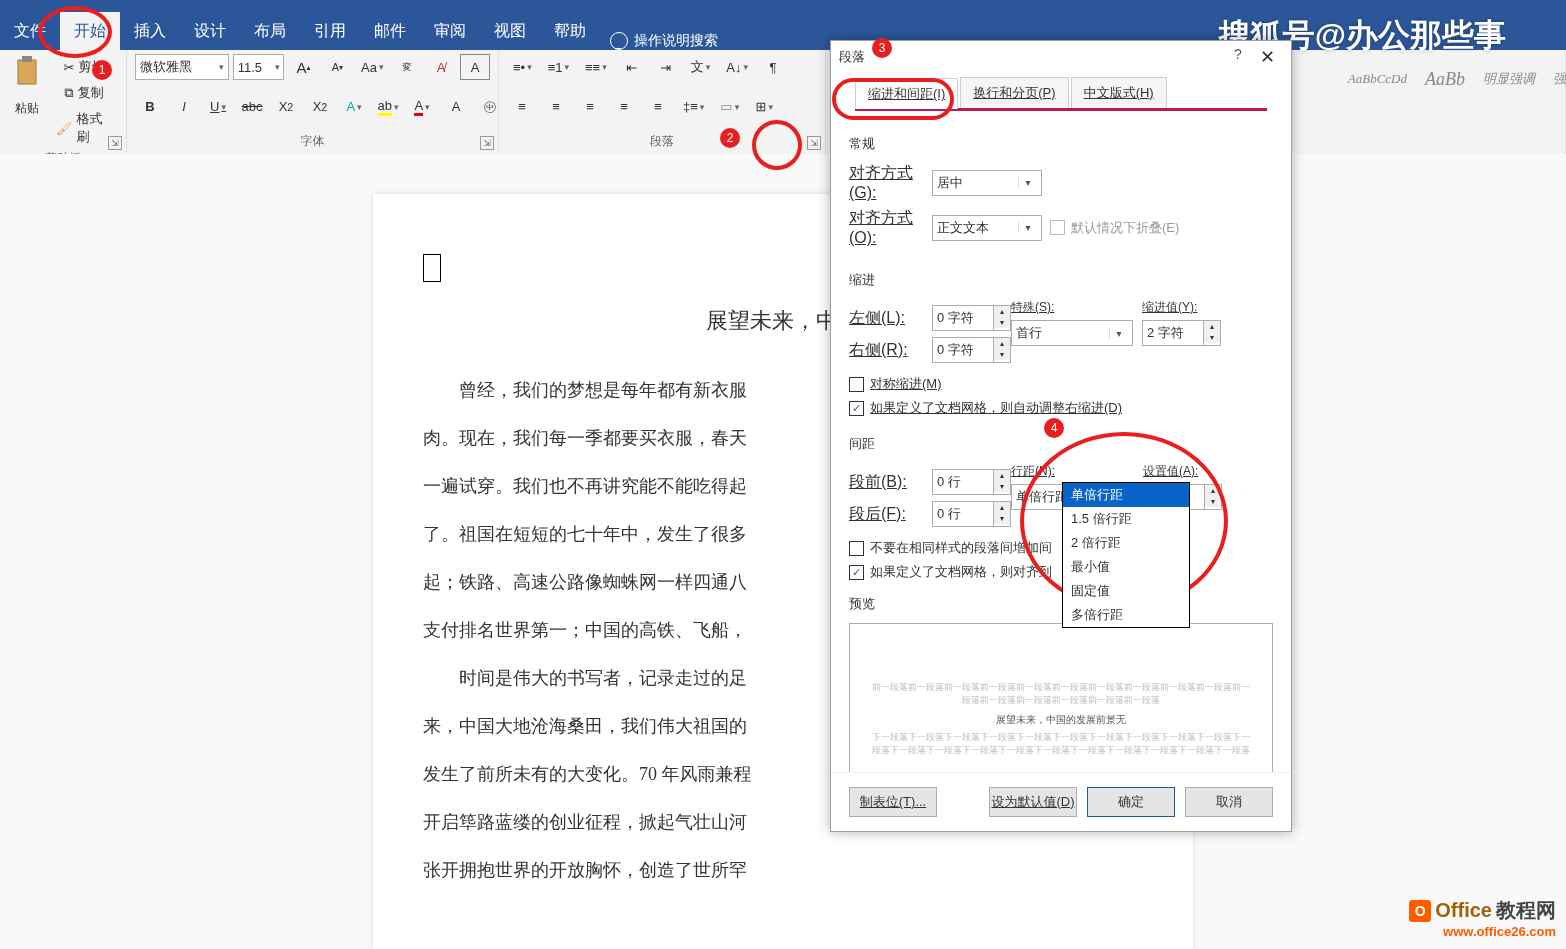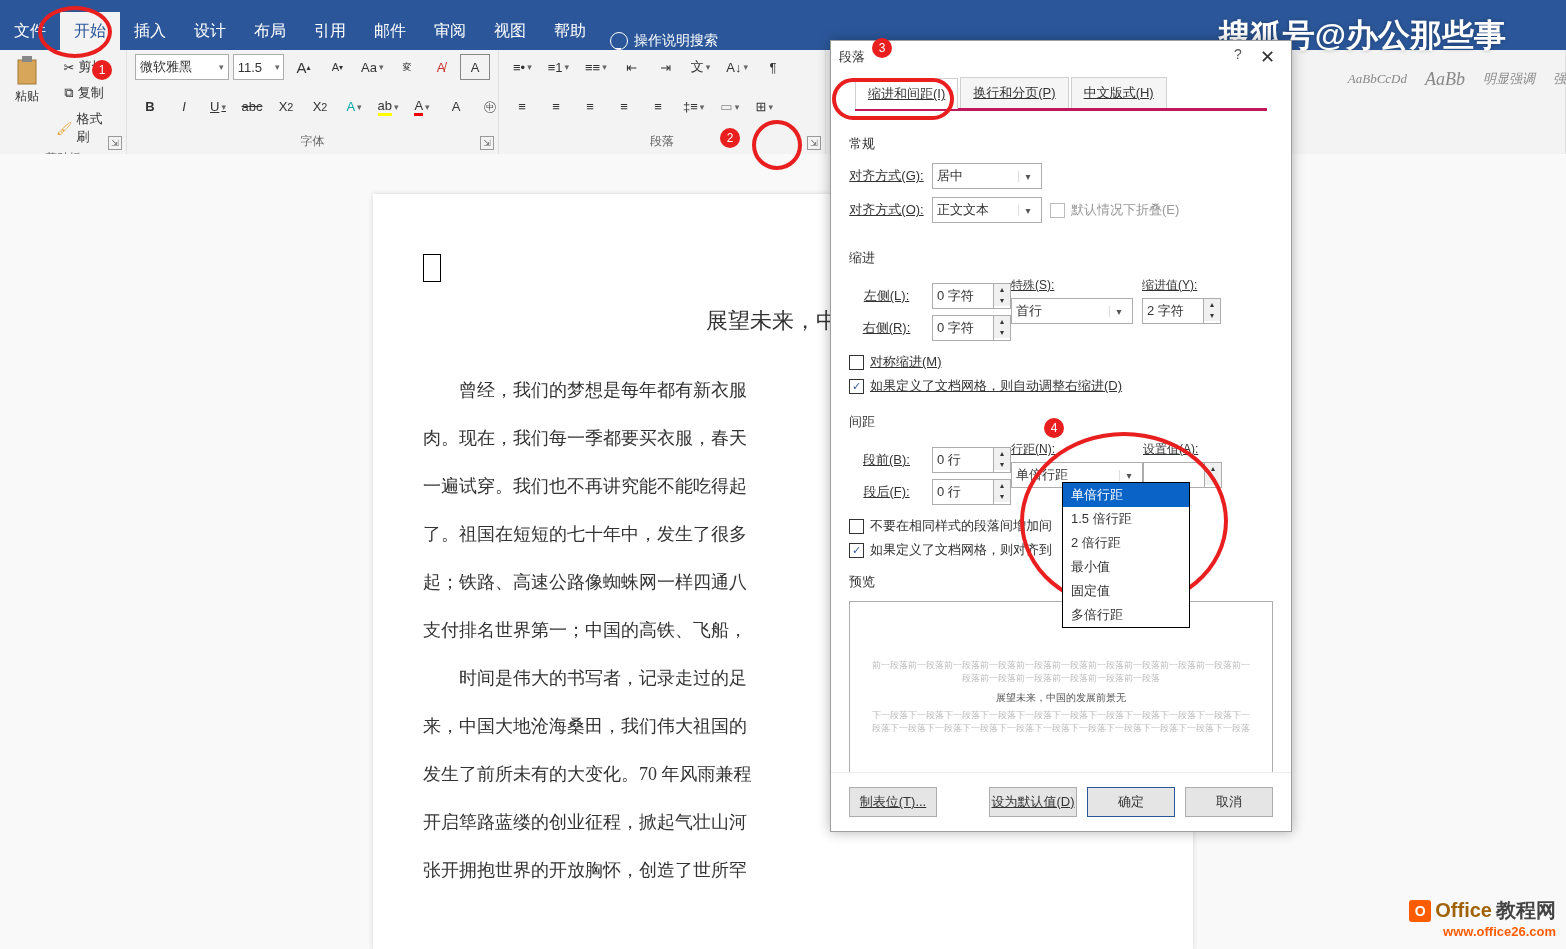--- a/index.html
+++ b/index.html
@@ -28,41 +28,41 @@
 
 
 .ribbon{height:104px;background:#f3f3f3;border-bottom:1px solid #d0d0d0;display:flex}
 .grp{border-right:1px solid #e1e1e1;padding:4px 8px 2px;display:flex;flex-direction:column;justify-content:space-between;position:relative}
 .grp-label{text-align:center;font-size:12px;color:#666;padding-bottom:2px}
 .launcher{position:absolute;right:4px;bottom:4px;width:12px;height:12px;border:1px solid #999;font-size:9px;display:flex;align-items:center;justify-content:center;color:#666}
 .row{display:flex;align-items:center;gap:4px}
 .ib{display:flex;align-items:center;justify-content:center;border:1px solid transparent;padding:3px 5px;font-size:13px;color:#333;min-width:18px;min-height:18px}
 .sel{border:1px solid #adadad;background:#fff;height:24px;font-size:13px;padding:0 4px;display:flex;align-items:center;justify-content:space-between;gap:4px}
 .dd::after{content:"▾";font-size:9px;color:#666;margin-left:2px}
-.big{display:flex;flex-direction:column;align-items:center;justify-content:center;font-size:12px;padding:2px 6px;gap:2px}
+.big{display:flex;flex-direction:column;align-items:center;justify-content:center;font-size:12px;padding:2px 6px;gap:14px}
 
 
 .doc-area{position:absolute;top:154px;left:0;right:0;bottom:0;background:#f9f9f9;display:flex;justify-content:center;overflow:hidden}
 .page{width:720px;background:#fff;margin-top:40px;padding:60px 50px 0 50px;box-shadow:0 0 5px rgba(0,0,0,.15);position:relative}
 .cursor-box{width:16px;height:26px;border:1px solid #000;margin-bottom:24px;margin-left:0}
 .ptitle{text-align:center;font-family:SimHei;font-size:22px;margin-bottom:30px}
 .para{font-family:SimSun;font-size:18px;line-height:48px;text-indent:2em}
 
 
 .dialog{position:absolute;top:40px;left:830px;width:460px;height:790px;background:#fff;border:1px solid #9e9e9e;box-shadow:0 0 12px rgba(0,0,0,.3);z-index:40;display:flex;flex-direction:column}
 .dlg-titlebar{height:32px;display:flex;align-items:center;justify-content:space-between;padding:0 8px;font-size:13px}
 .dlg-close{font-size:18px;font-weight:300;padding:0 8px}
 .dlg-help{font-size:14px;padding:0 10px;color:#555}
 .dlg-tabs{display:flex;border-bottom:3px solid #be185d;margin:4px 24px 0}
 .dlg-tab{padding:6px 12px;font-size:13px;border:1px solid transparent;border-bottom:none;margin-right:2px;background:#f5f5f5;border-color:#d0d0d0}
 .dlg-tab.active{background:#fff;border-color:#d0d0d0;position:relative;top:1px}
 .dlg-body{padding:14px 18px;flex:1;overflow:auto}
 .sect{font-size:13px;margin:10px 0 10px}
 .frow{display:flex;align-items:center;margin:6px 0;gap:8px}
-.flabel{width:75px;text-align:center;font-size:13px}
+.flabel{width:75px;text-align:left;font-size:16px}
 .combo{border:1px solid #adadad;height:24px;min-width:92px;display:flex;align-items:center;justify-content:space-between;padding:0 4px;font-size:13px;background:#fff}
 .combo .arrow{width:18px;text-align:center;font-size:10px;color:#555;border-left:1px solid #ddd}
 .spin{display:flex}
 .spin .val{border:1px solid #adadad;border-right:none;height:24px;width:52px;padding:0 4px;display:flex;align-items:center;font-size:13px;background:#fff}
 .spin .btns{display:flex;flex-direction:column;border:1px solid #adadad}
 .spin .btns div{width:16px;height:11px;font-size:8px;display:flex;align-items:center;justify-content:center;background:#f0f0f0}
 .cb{display:flex;align-items:center;gap:6px;font-size:13px;margin:6px 0}
 .cb .box{width:13px;height:13px;border:1px solid #333;display:flex;align-items:center;justify-content:center;font-size:11px;color:#2b579a}
 .cols3{display:flex;}
 .cols3>div{flex:1}

